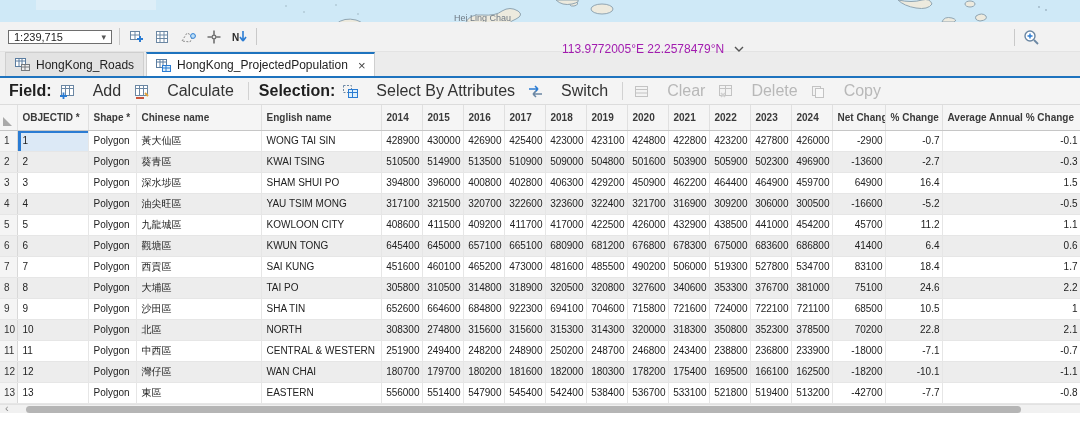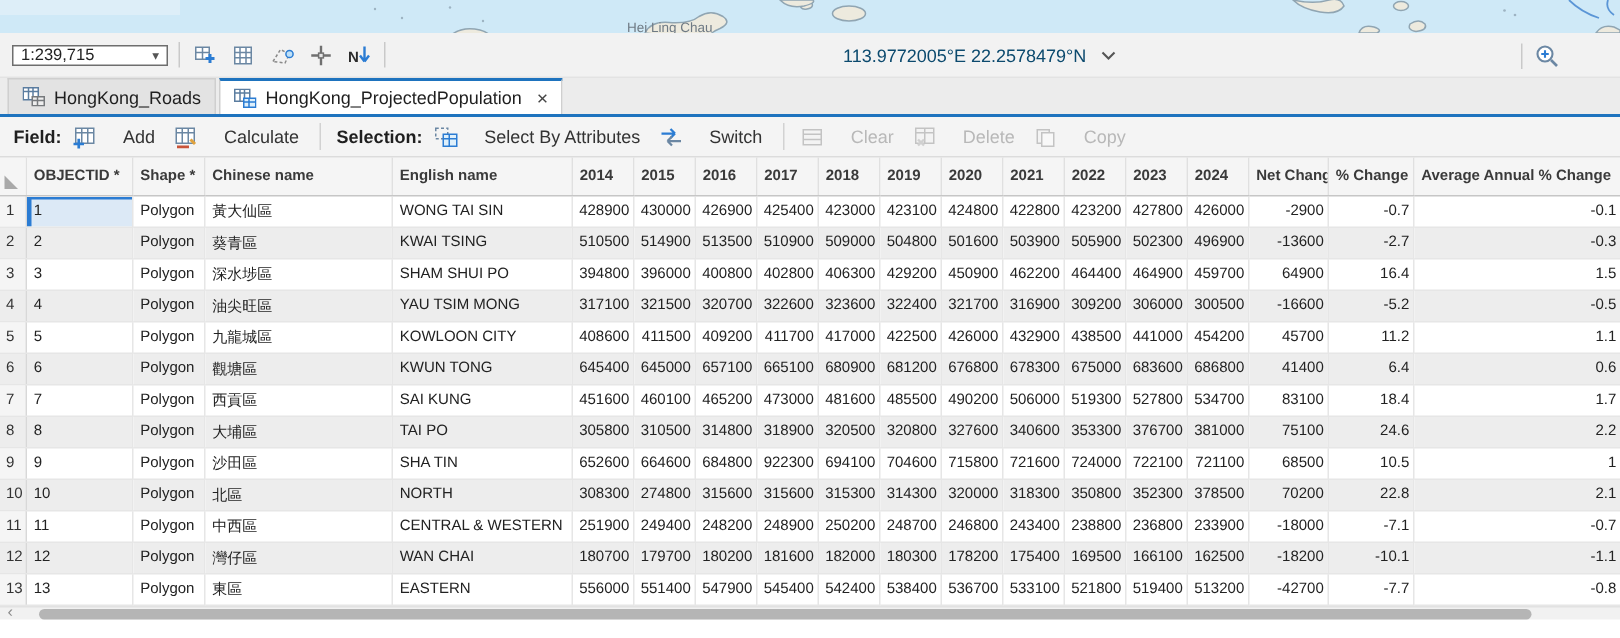--- a/index.html
+++ b/index.html
@@ -1,47 +1,47 @@
 <!DOCTYPE html>
 <html><head>
 <meta charset="utf-8">
 <style>
   * { box-sizing: border-box; margin:0; padding:0; }
   html,body { width:1080px; height:425px; overflow:hidden; background:#fff;
     font-family:"Liberation Sans", sans-serif; }
 
   
-  .map-strip { height:22px; position:relative; overflow:hidden; background:#cfe9f7; }
+  .map-strip { height:22px; position:relative; overflow:hidden; background:#cfe9f7;padding-left:36px; }
 
   
   .statusbar { height:30px; background:#f2f2f2; border-bottom:1px solid #e3e3e3;
     display:flex; align-items:center; padding-left:8px; position:relative; }
   .scale-box { width:104px; height:14px; border:1px solid #6e6e6e; background:#fff;
     display:flex; align-items:center; justify-content:space-between; padding:0 5px;
     font-size:11px; color:#222; }
   .scale-box .caret { color:#555; font-size:9px; }
   .sb-sep { width:1px; height:17px; background:#c9c9c9; margin:0 7px; }
   .sb-icons { display:flex; align-items:center; gap:8px; }
   .sb-icon { width:18px; height:18px; display:flex; align-items:center; justify-content:center; }
-  .coords { position:absolute; left:562px; top:0; height:30px; display:flex;
-    align-items:center; gap:10px; font-size:12px; color:#0c4a6e; }
+  .coords { position:absolute; left:562px; top:12px; height:30px; display:flex;
+    align-items:center; gap:10px; font-size:12px; color:#a21caf; }
   .sb-right { position:absolute; right:40px; top:0; height:30px; display:flex; align-items:center; }
 
   
   .tabstrip { height:26px; background:#ececec; border-bottom:2px solid #1e73be;
     display:flex; align-items:flex-end; padding-left:5px; }
   .tab { height:24px; display:flex; align-items:center; gap:6px; padding:0 9px;
     font-size:12px; color:#1f1f1f; background:#e3e3e3;
     border:1px solid #cfcfcf; border-bottom:none; margin-right:2px; }
   .tab.active { background:#fff; border-top:2px solid #1e73be; }
   .tab .close { color:#444; font-size:13px; margin-left:4px; cursor:default; }
 
   
   .toolbar { height:27px; background:#f4f4f4; border-bottom:1px solid #dcdcdc;
-    display:flex; align-items:center; padding-left:9px; font-size:12px; }
+    display:flex; align-items:center; padding-left:9px; font-size:16px; }
   .tb-label { font-weight:bold; color:#1f1f1f; margin-right:7px; }
   .tb-btn { display:flex; align-items:center; gap:17px; color:#333; margin-right:12px; }
   .tb-btn.disabled { color:#b8b8b8; }
   .tb-sep { width:1px; height:18px; background:#d2d2d2; margin:0 10px 0 2px; }
 
   
   table { border-collapse:collapse; table-layout:fixed; width:1080px; font-size:10px; }
   th { background:#f5f5f5; font-weight:bold; color:#3a3a3a; text-align:left;
     height:25px; padding:0 5px; border-right:1px solid #e0e0e0;
     border-bottom:1px solid #c6c6c6; white-space:nowrap; overflow:hidden; }

